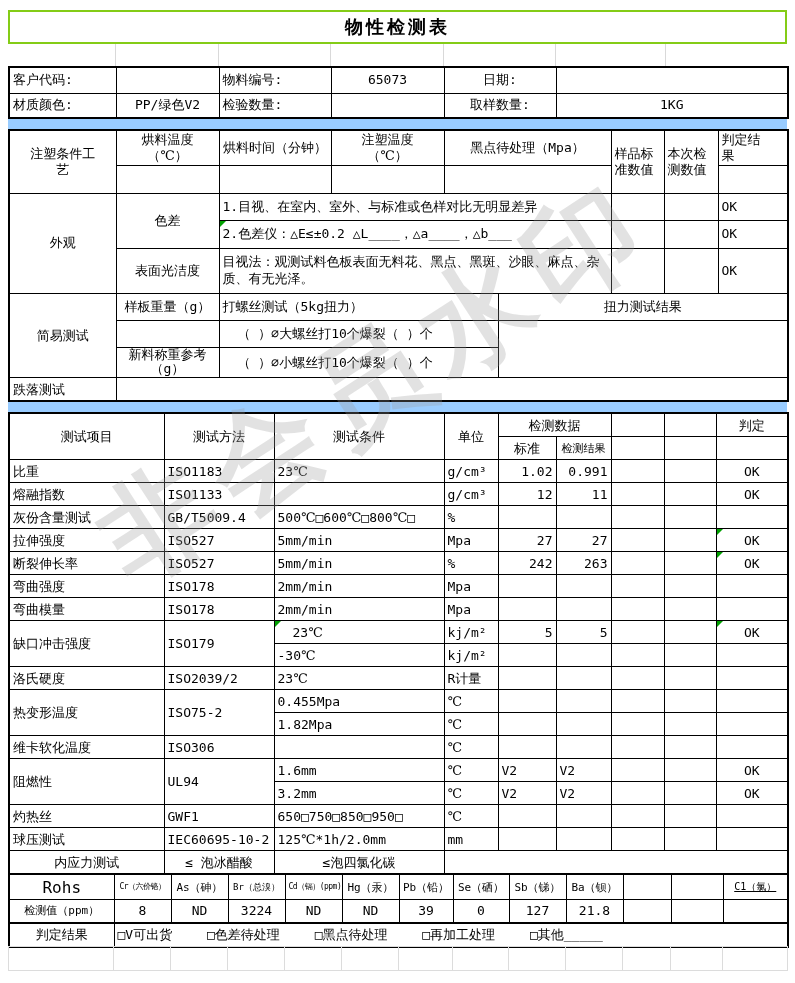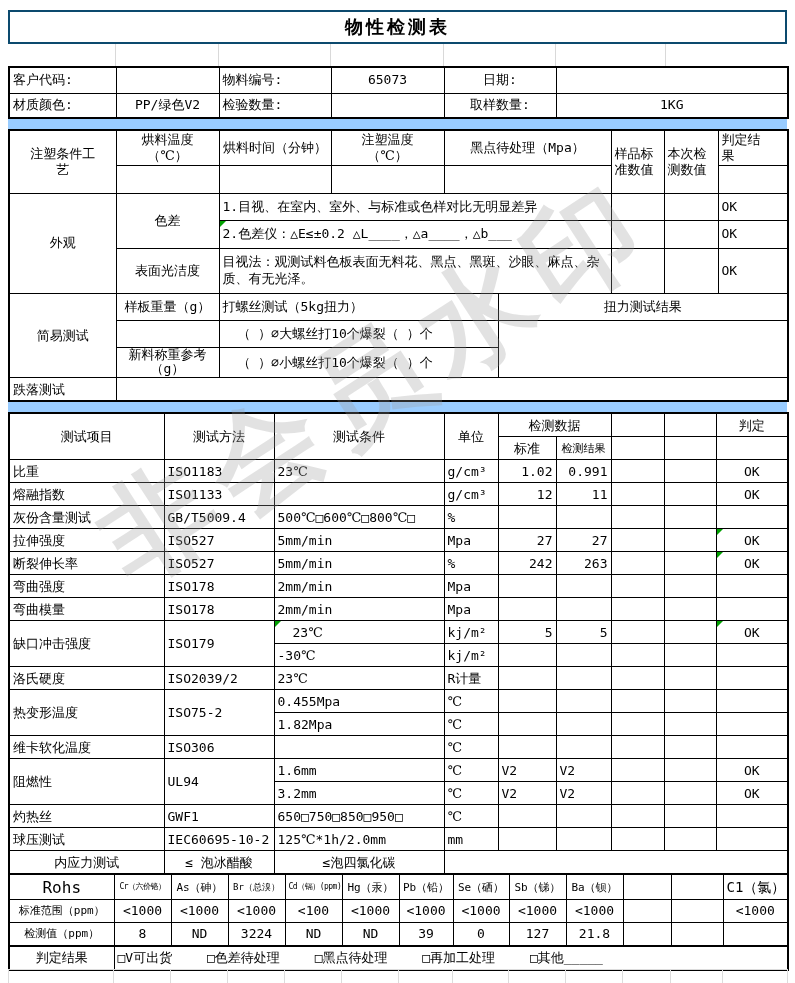--- a/index.html
+++ b/index.html
@@ -4,29 +4,29 @@
 <style>
   html,body{margin:0;padding:0;background:#fff;}
   body{width:795px;height:983px;position:relative;color:#000;
        font-family:"DejaVu Sans Mono","DejaVu Serif",serif;font-size:13px;}
   .sheet{position:absolute;left:8px;top:10px;width:779px;}
   table{border-collapse:collapse;table-layout:fixed;width:779px;}
   table.t{border:2px solid #000;}
   table.t + table.t, table.t + .stack{margin-top:-2px;}
   td{border:1px solid #000;padding:0 3px;overflow:hidden;white-space:nowrap;
      vertical-align:middle;line-height:1.2;height:22px;}
-  .titlebox{border:2px solid #0c4a6e;height:30px;display:flex;align-items:center;
+  .titlebox{border:2px solid #84cc16;height:30px;display:flex;align-items:center;
      justify-content:center;font-size:18px;font-weight:bold;letter-spacing:3px;}
   .ghost{position:relative;height:22px;}
   .gl{position:absolute;top:0;bottom:0;width:1px;background:#d9d9d9;}
   .band{height:10px;background:#99CCFF;}
   .c{text-align:center;}
   .r{text-align:right;}
   .wrap{white-space:pre-wrap;line-height:1.25;}
-  .f14{font-size:13px;} .f11{font-size:11px;} .f10{font-size:14px;}
+  .f14{font-size:13px;} .f11{font-size:11px;} .f10{font-size:10px;text-decoration:underline;}
   .f9{font-size:9px;} .f8{font-size:8px;letter-spacing:-0.5px;}
   .u{}
   .pad10{padding-left:18px;}
   .gc{position:relative;}
   .gc::before{content:"";position:absolute;left:0;top:0;border-top:6px solid #00A000;
      border-right:6px solid transparent;}
   .ghostgrid td{border:1px solid #dcdcdc;height:23px;}
   table.ghostgrid{border:none;margin-top:-2px;}
   .watermark{position:absolute;left:112px;top:478px;font-size:112px;font-weight:bold;
      color:#9a9a9a;opacity:0.28;transform:rotate(-33deg);transform-origin:0 50%;
@@ -414,35 +414,20 @@
       <td class="c f11">Hg（汞）</td>
       <td class="c f11">Pb（铅）</td>
       <td class="c f11">Se（硒）</td>
       <td class="c f11">Sb（锑）</td>
       <td class="c f11">Ba（钡）</td>
       <td></td>
       <td></td>
       <td class="c f10">C1（氯）</td>
     </tr>
     <tr style="height:22px">
-      <td class="c f11">标准范围（ppm）</td>
-      <td class="c">&lt;1000</td>
-      <td class="c">&lt;1000</td>
-      <td class="c">&lt;1000</td>
-      <td class="c">&lt;100</td>
-      <td class="c">&lt;1000</td>
-      <td class="c">&lt;1000</td>
-      <td class="c">&lt;1000</td>
-      <td class="c">&lt;1000</td>
-      <td class="c">&lt;1000</td>
-      <td></td>
-      <td></td>
-      <td class="c">&lt;1000</td>
-    </tr>
-    <tr style="height:22px">
       <td class="c f11">检测值（ppm）</td>
       <td class="c">8</td>
       <td class="c">ND</td>
       <td class="c">3224</td>
       <td class="c">ND</td>
       <td class="c">ND</td>
       <td class="c">39</td>
       <td class="c">0</td>
       <td class="c">127</td>
       <td class="c">21.8</td>

